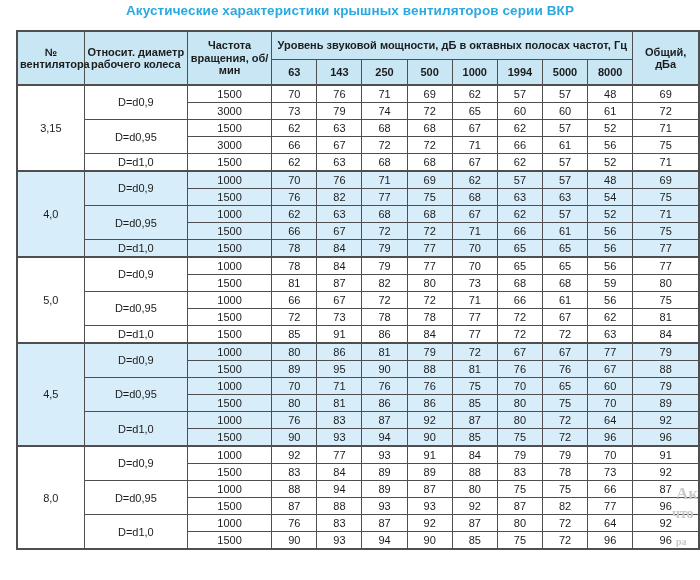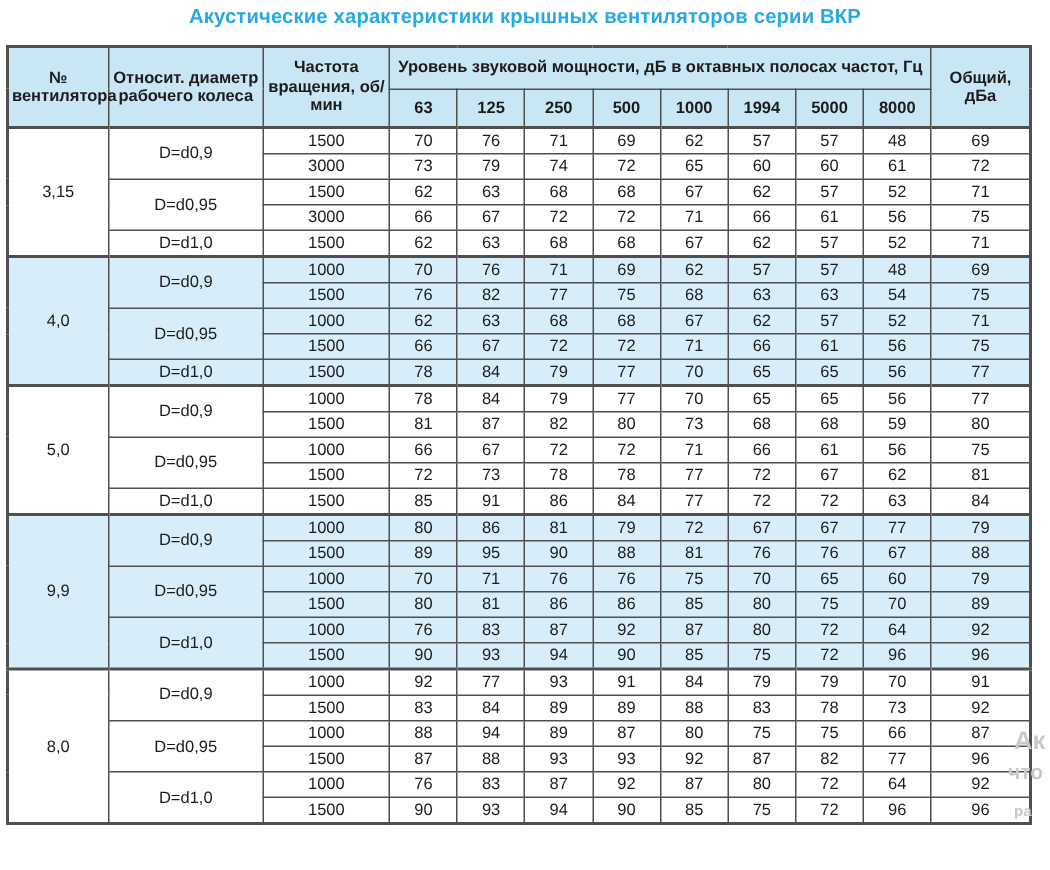--- a/index.html
+++ b/index.html
@@ -26,21 +26,21 @@
     position:absolute;
     top:3px;left:0;width:700px;
     text-align:center;
     font-size:13.5px;
     font-weight:bold;
     color:var(--title-color);
     letter-spacing:0.1px;
   }
   table.fan-table{
     position:absolute;
-    top:30px;left:4px;
+    top:30px;left:16px;
     width:684px;
     border-collapse:collapse;
     table-layout:fixed;
     font-size:11px;
     color:var(--text-color);
   }
   table.fan-table th, table.fan-table td{
     border:1px solid var(--border-color);
     text-align:center;
     vertical-align:middle;
@@ -56,20 +56,21 @@
   thead tr.hdr-row-2 th{height:26px;}
   tbody td{height:17.2px;line-height:12px;background:#ffffff;}
   tbody tr.shaded td{background:var(--shaded-bg);}
   tbody tr.group-start td{border-top:2px solid var(--border-color);}
   .watermark-fragment{
     position:absolute;
     color:var(--watermark-color);
     font-weight:bold;
     white-space:nowrap;
     pointer-events:none;
+    font-family:Liberation Serif, serif;
   }
   .wm-0{left:676px;top:484px;font-size:17px;}
   .wm-1{left:672px;top:506px;font-size:14px;}
   .wm-2{left:676px;top:536px;font-size:10px;}
 </style>
 </head>
 <body>
 
 <div class="page">
 
@@ -93,21 +94,21 @@
     <thead>
       <tr class="hdr-row-1">
         <th rowspan="2">№ вентилятора</th>
         <th rowspan="2">Относит. диаметр рабочего колеса</th>
         <th rowspan="2">Частота вращения, об/мин</th>
         <th colspan="8">Уровень звуковой мощности, дБ в октавных полосах частот, Гц</th>
         <th rowspan="2">Общий, дБа</th>
       </tr>
       <tr class="hdr-row-2">
         <th>63</th>
-        <th>125</th>
+        <th>143</th>
         <th>250</th>
         <th>500</th>
         <th>1000</th>
         <th>1994</th>
         <th>5000</th>
         <th>8000</th>
       </tr>
     </thead>
     <tbody>
         <tr class="group-start">
@@ -296,21 +297,21 @@
           <td>91</td>
           <td>86</td>
           <td>84</td>
           <td>77</td>
           <td>72</td>
           <td>72</td>
           <td>63</td>
           <td>84</td>
         </tr>
         <tr class="shaded group-start">
-          <td rowspan="6">9,9</td>
+          <td rowspan="6">4,5</td>
           <td rowspan="2">D=d0,9</td>
           <td>1000</td>
           <td>80</td>
           <td>86</td>
           <td>81</td>
           <td>79</td>
           <td>72</td>
           <td>67</td>
           <td>67</td>
           <td>77</td>

